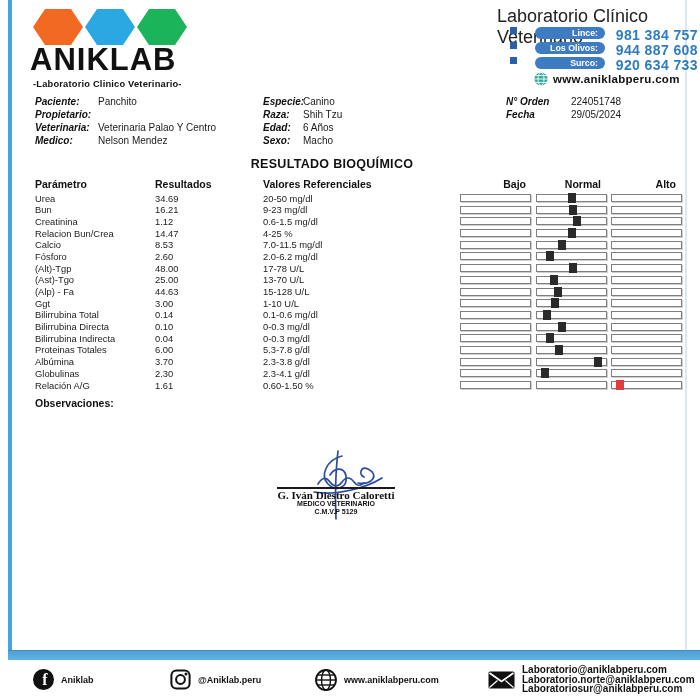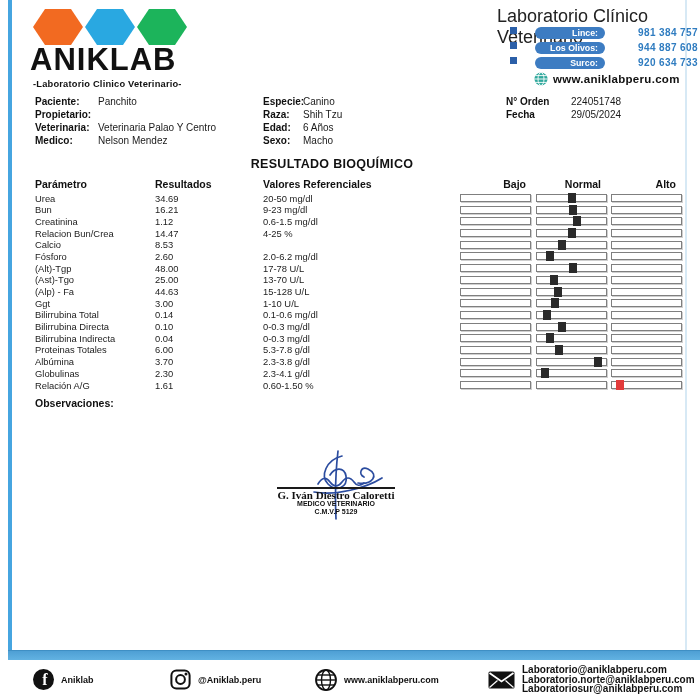--- a/index.html
+++ b/index.html
@@ -21,28 +21,28 @@
                 letter-spacing:.2px;color:#111;}
 
   
   .clinic-title{position:absolute;left:497px;top:6px;font-size:18px;color:#222;}
   .branches{position:absolute;left:510px;top:27px;}
   .branch-row{display:flex;align-items:flex-start;height:15px;}
   .branch-bullet{width:7px;height:7px;background:#2b5fa8;margin-right:18px;flex:none;}
   .pill{width:70px;height:12px;background:#3d7cc2;border-radius:6px;color:#fff;
         font-size:8.8px;font-weight:bold;text-align:right;line-height:12px;
         padding-right:7px;box-sizing:border-box;margin-right:9px;flex:none;}
-  .phone{width:84px;text-align:right;font-size:10px;font-weight:bold;color:#2f7cc0;letter-spacing:.4px;}
+  .phone{width:84px;text-align:right;font-size:14px;font-weight:bold;color:#2f7cc0;letter-spacing:.4px;}
   .web-row{position:absolute;left:534px;top:72px;display:flex;align-items:center;gap:5px;}
   .web-row .txt{font-size:11.5px;font-weight:bold;color:#111;letter-spacing:.3px;}
 
   
   .info-col{position:absolute;top:95px;}
   .info-row{display:flex;height:13px;font-size:10px;line-height:13px;}
-  .info-label{font-weight:bold;color:#111;}
+  .info-label{font-weight:bold;color:#111;font-style:italic;}
   #info1{left:35px;} #info1 .info-label{width:63px;}
   #info2{left:263px;} #info2 .info-label{width:40px;}
   #info3{left:490px;} #info3 .info-label{width:65px;padding-left:16px;}
 
   
   .report-title{position:absolute;left:82px;top:157px;width:500px;text-align:center;
                 font-size:12.5px;font-weight:bold;letter-spacing:.3px;color:#111;}
   .col-head{position:absolute;top:178px;font-size:10.5px;font-weight:bold;color:#111;}
   .lvl-head{position:absolute;top:178px;width:60px;text-align:right;
             font-size:10.5px;font-weight:bold;color:#111;}
@@ -223,20 +223,21 @@
 
       <div class="t-row">
         <span class="t-param">Relacion Bun/Crea</span>
         <span class="t-result">14.47</span>
         <span class="t-ref">4-25 %</span>
       </div>
 
       <div class="t-row">
         <span class="t-param">Calcio</span>
         <span class="t-result">8.53</span>
+        <span class="t-ref">7.0-11.5 mg/dl</span>
       </div>
 
       <div class="t-row">
         <span class="t-param">Fósforo</span>
         <span class="t-result">2.60</span>
         <span class="t-ref">2.0-6.2 mg/dl</span>
       </div>
 
       <div class="t-row">
         <span class="t-param">(Alt)-Tgp</span>

